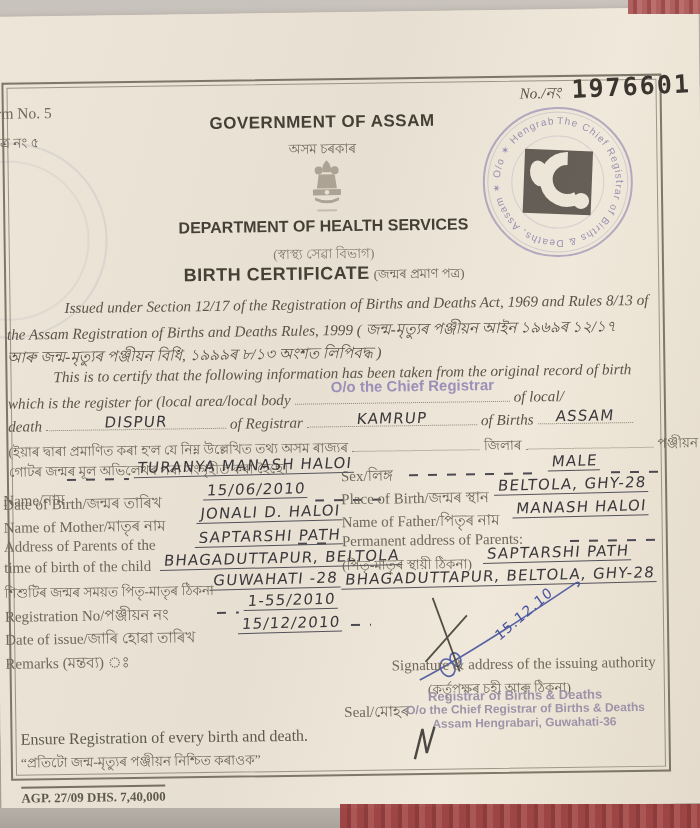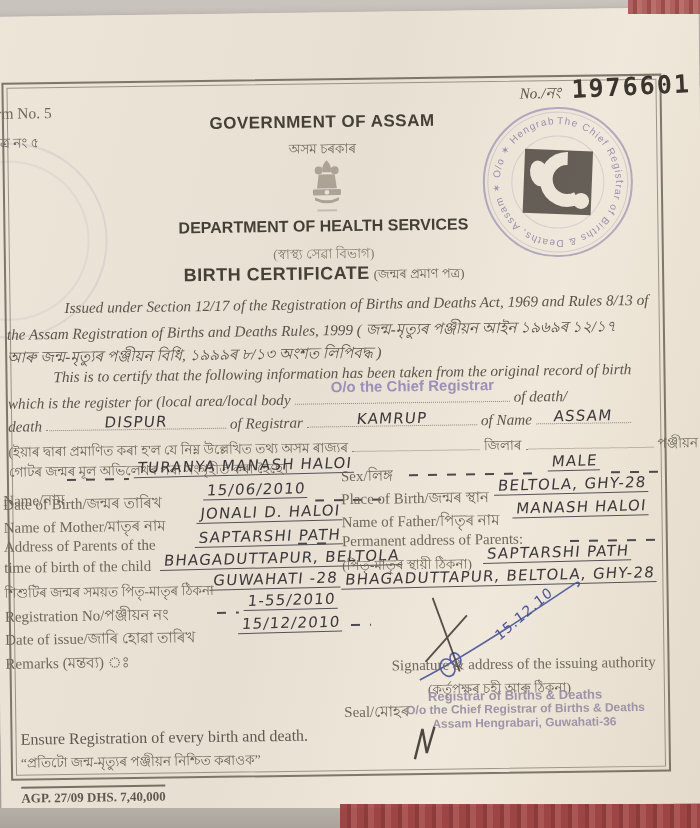--- a/index.html
+++ b/index.html
@@ -100,33 +100,33 @@
   </svg>
 
   <div class="a it" style="left:70px;top:283px;">Issued under Section 12/17 of the Registration of Births and Deaths Act, 1969 and Rules 8/13 of</div>
   <div class="a it" style="left:12px;top:306px;">the Assam Registration of Births and Deaths Rules, 1999 ( জন্ম-মৃত্যুৰ পঞ্জীয়ন আইন ১৯৬৯ৰ ১২/১৭</div>
   <div class="a it" style="left:12px;top:329px;">আৰু জন্ম-মৃত্যুৰ পঞ্জীয়ন বিধি, ১৯৯৯ৰ ৮/১৩ অংশত লিপিবদ্ধ )</div>
 
   <div class="a it" style="left:58px;top:352px;">This is to certify that the following information has been taken from the original record of birth</div>
   <div class="a" style="left:12px;top:375px;white-space:nowrap;">
     <span class="it">which is the register for (local area/local body</span>
     <span class="dots" style="width:215px;"></span>
-    <span class="it">of death/</span>
+    <span class="it">of local/</span>
   </div>
   <div class="a stamp-purple" style="left:335px;top:366px;font-size:15px;">O/o the Chief Registrar</div>
   <div class="a" style="left:12px;top:398px;white-space:nowrap;">
     <span class="it">death</span>
     <span class="dots" style="width:180px;">
       <span class="hw">DISPUR</span>
     </span>
     <span class="it">of Registrar</span>
     <span class="dots" style="width:170px;">
       <span class="hw">KAMRUP</span>
     </span>
-    <span class="it">of Name</span>
+    <span class="it">of Births</span>
     <span class="dots" style="width:95px;">
       <span class="hw">ASSAM</span>
     </span>
   </div>
   <div class="a" style="left:12px;top:423px;white-space:nowrap;">
     <span class="lbl as">(ইয়াৰ দ্বাৰা প্ৰমাণিত কৰা হ'ল যে নিম্ন উল্লেখিত তথ্য অসম ৰাজ্যৰ</span>
     <span class="dots" style="width:128px;"></span>
     <span class="lbl as">জিলাৰ</span>
     <span class="dots" style="width:128px;"></span>
     <span class="lbl as">পঞ্জীয়ন</span>

